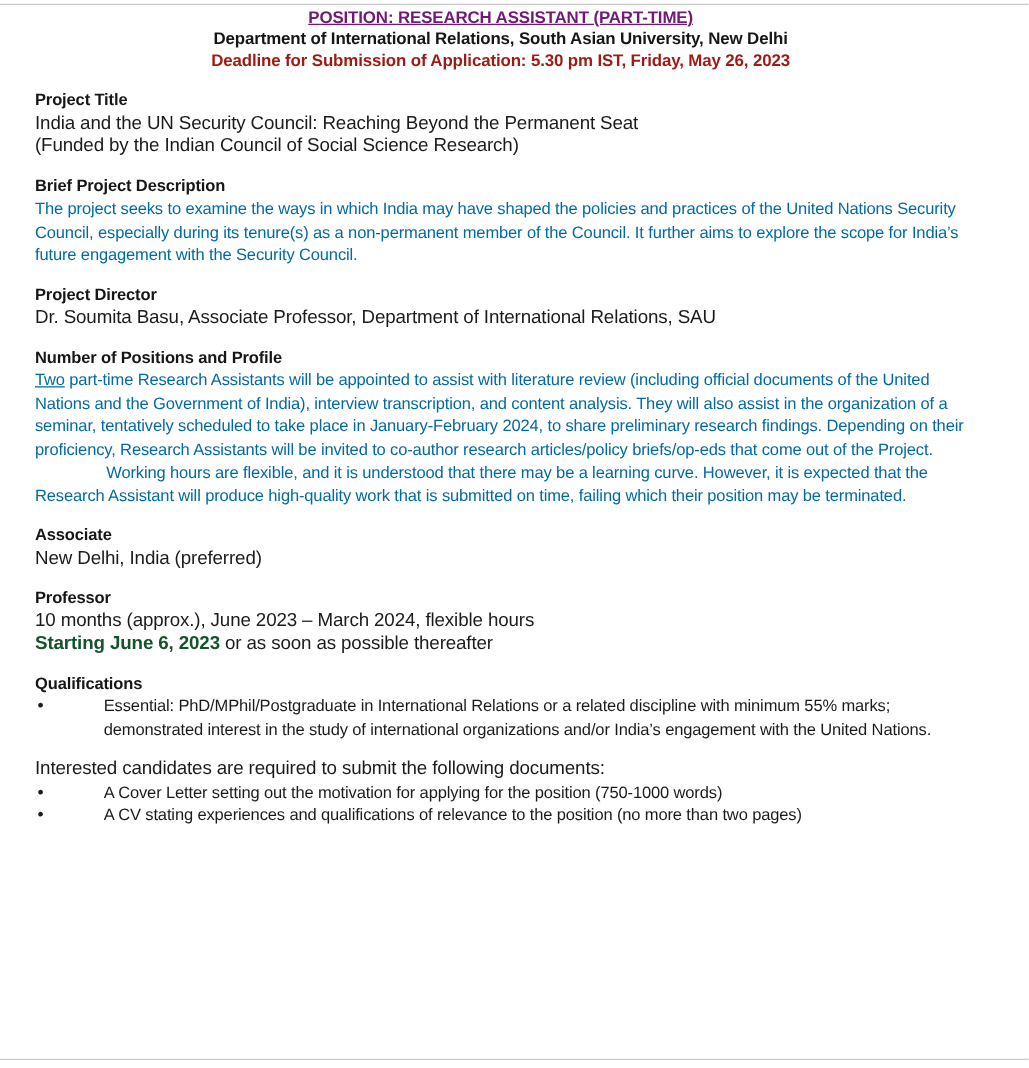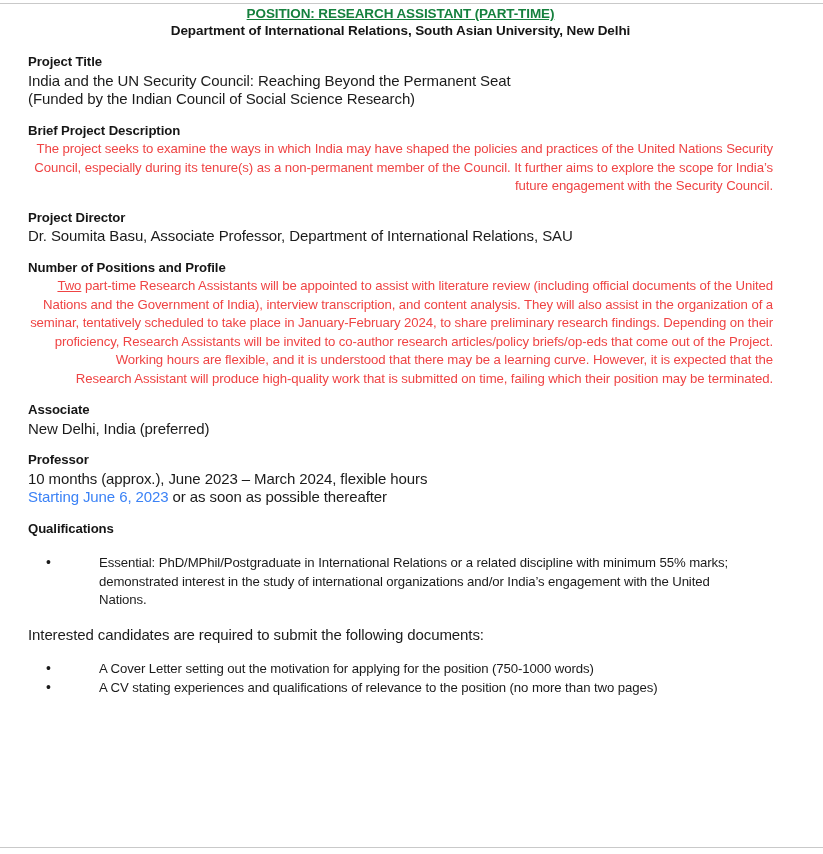--- a/index.html
+++ b/index.html
@@ -49,21 +49,21 @@
   
   .doc-header {
     text-align: center;
     margin-bottom: 13px;
   }
   .hdr-line1 {
     font-weight: bold;
     font-size: 13.5px;
     line-height: 17px;
     text-decoration: underline;
-    color: #15803d;
+    color: #701a75;
     letter-spacing: -0.1px;
   }
   .hdr-line2 {
     font-weight: bold;
     font-size: 13.5px;
     line-height: 18px;
     color: #161616;
     letter-spacing: -0.1px;
   }
   .hdr-line3 {
@@ -88,39 +88,39 @@
   }
   .sec-line {
     font-size: 15px;
     line-height: 18.5px;
     color: #1b1b1b;
     letter-spacing: -0.1px;
   }
   .sec-para {
     font-size: 13.2px;
     line-height: 18.5px;
-    color: #ef4444;
-    letter-spacing: -0.1px;
-    text-align: right;
+    color: #0369a1;
+    letter-spacing: -0.1px;
+    text-align: left;
   }
   .sec-para.indented {
     text-indent: 57px;
   }
   .red-bold {
-    color: #3b82f6;
-    font-weight: normal;
+    color: #14532d;
+    font-weight: bold;
   }
   .underline {
     text-decoration: underline;
   }
 
   
   ul.bullets {
     list-style: none;
-    margin: 16px;
+    margin: 0;
     padding: 0;
   }
   ul.bullets > li {
     position: relative;
     padding-left: 55px;
     font-size: 13.2px;
     line-height: 18.5px;
     color: #1b1b1b;
     letter-spacing: -0.1px;
   }
@@ -138,20 +138,21 @@
 
 <div class="page">
 
   <div class="top-rule"></div>
 
   <div class="content">
 
     <div class="doc-header">
       <div class="hdr-line1">POSITION: RESEARCH ASSISTANT (PART-TIME)</div>
       <div class="hdr-line2">Department of International Relations, South Asian University, New Delhi</div>
+      <div class="hdr-line3">Deadline for Submission of Application: 5.30 pm IST, Friday, May 26, 2023</div>
     </div>
 
     <div class="section">
       <div class="sec-heading">Project Title</div>
       <div class="sec-line">India and the UN Security Council: Reaching Beyond the Permanent Seat</div>
       <div class="sec-line">(Funded by the Indian Council of Social Science Research)</div>
     </div>
 
     <div class="section">
       <div class="sec-heading">Brief Project Description</div>

